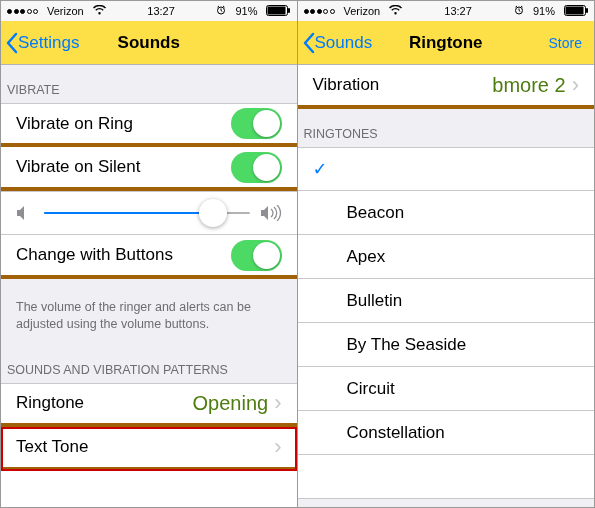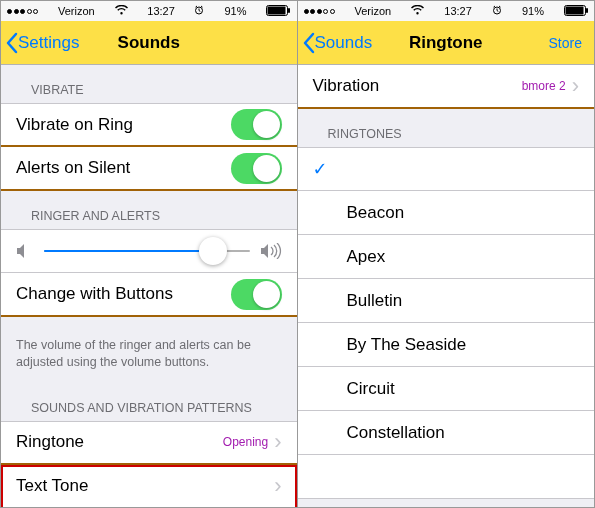--- a/index.html
+++ b/index.html
@@ -1,35 +1,35 @@
 <!DOCTYPE html>
 <html><head>
 <meta charset="utf-8">
 <style>
 *{margin:0;padding:0;box-sizing:border-box;-webkit-font-smoothing:antialiased}
 body{font-family:-apple-system,"Helvetica Neue",Helvetica,Arial,sans-serif;background:#fff;width:595px;height:508px;overflow:hidden;display:flex}
 .screen{width:50%;height:100%;background:#efeff4;display:flex;flex-direction:column;overflow:hidden;position:relative}
 .screen.left{border:1px solid #999}
 .screen.right{border:1px solid #999;border-left:none}
 .statusbar{height:20px;background:#f7f7f7;display:flex;align-items:center;justify-content:space-between;padding:0 6px;font-size:11px;color:#000;flex-shrink:0}
-.sb-left,.sb-right{display:flex;align-items:center;gap:20px}
+.sb-left,.sb-right{display:flex;align-items:center;gap:9px}
 .dots{display:flex;gap:1.5px;align-items:center}
 .dot{width:5px;height:5px;border-radius:50%;border:1px solid #000}
 .dot.fill{background:#000}
 .navbar{height:44px;background:#fde047;border-bottom:1px solid #b2b2b2;display:flex;align-items:center;justify-content:center;position:relative;flex-shrink:0}
 .nav-back{position:absolute;left:4px;display:flex;align-items:center;color:#007aff;font-size:17px}
 .nav-back svg{width:13px;height:22px}
 .nav-title{font-size:17px;font-weight:600;color:#000}
 .nav-right{position:absolute;right:12px;color:#007aff;font-size:14px}
 .content{flex:1;overflow-y:auto}
-.section-header{padding:18px 30px 6px;font-size:12.5px;color:#6d6d72;text-transform:uppercase}
-.row{background:#fff;min-height:44px;padding:0 15px;display:flex;align-items:center;justify-content:flex-start;font-size:17px;color:#000;border-bottom:2px solid #a16207;position:relative}
+.section-header{padding:18px 6px 6px;font-size:12.5px;color:#6d6d72;text-transform:uppercase}
+.row{background:#fff;min-height:44px;padding:0 15px;display:flex;align-items:center;justify-content:flex-start;font-size:17px;color:#000;border-bottom:4px solid #a16207;position:relative}
 .row.first{border-top:1px solid #c8c7cc}
 .row-label{flex:1}
-.row-value{color:#a21caf;font-size:12px}
+.row-value{color:#4d7c0f;font-size:20px}
 .row-right{display:flex;align-items:center;gap:6px}
 .chevron{color:#c7c7cc;font-size:22px;font-weight:300;line-height:1}
 .toggle{width:51px;height:31px;border-radius:16px;background:#4cd964;position:relative;flex-shrink:0}
 .toggle::after{content:"";position:absolute;width:27px;height:27px;background:#fff;border-radius:50%;top:2px;right:2px;box-shadow:0 1px 3px rgba(0,0,0,0.3)}
 .footer{padding:20px 15px 12px;font-size:12.5px;color:#6d6d72;line-height:1.35}
 .slider-row{background:#fff;height:44px;display:flex;align-items:center;padding:0 15px;gap:10px;border-bottom:1px solid #c8c7cc;border-top:1px solid #c8c7cc}
 .slider-track{flex:1;height:2px;background:#b2b2b2;position:relative;border-radius:1px}
 .slider-fill{position:absolute;left:0;top:0;height:100%;width:82%;background:#007aff;border-radius:1px}
 .slider-thumb{position:absolute;width:28px;height:28px;background:#fff;border-radius:50%;top:-13px;left:82%;transform:translateX(-50%);box-shadow:0 1px 4px rgba(0,0,0,0.35)}
 .speaker-icon{color:#8e8e93;display:flex;align-items:center}
@@ -81,24 +81,23 @@
     </div>
     <div class="nav-title">Sounds</div>
   </div>
   <div class="content">
     <div class="section-header">Vibrate</div>
     <div class="row first">
       <span class="row-label">Vibrate on Ring</span>
       <div class="toggle"></div>
     </div>
     <div class="row">
-      <span class="row-label">Alerts on Silent</span>
+      <span class="row-label">Vibrate on Silent</span>
       <div class="toggle"></div>
     </div>
-    <div class="section-header">Ringer and Alerts</div>
     <div class="slider-row">
       <span class="speaker-icon">
           <svg width="18" height="16" viewBox="0 0 18 16">
             <path d="M1 5h3l4-4v14l-4-4H1z" fill="#8e8e93"></path>
           </svg>
         </span>
       <div class="slider-track">
         <div class="slider-fill"></div>
           <div class="slider-thumb"></div>
       </div>

